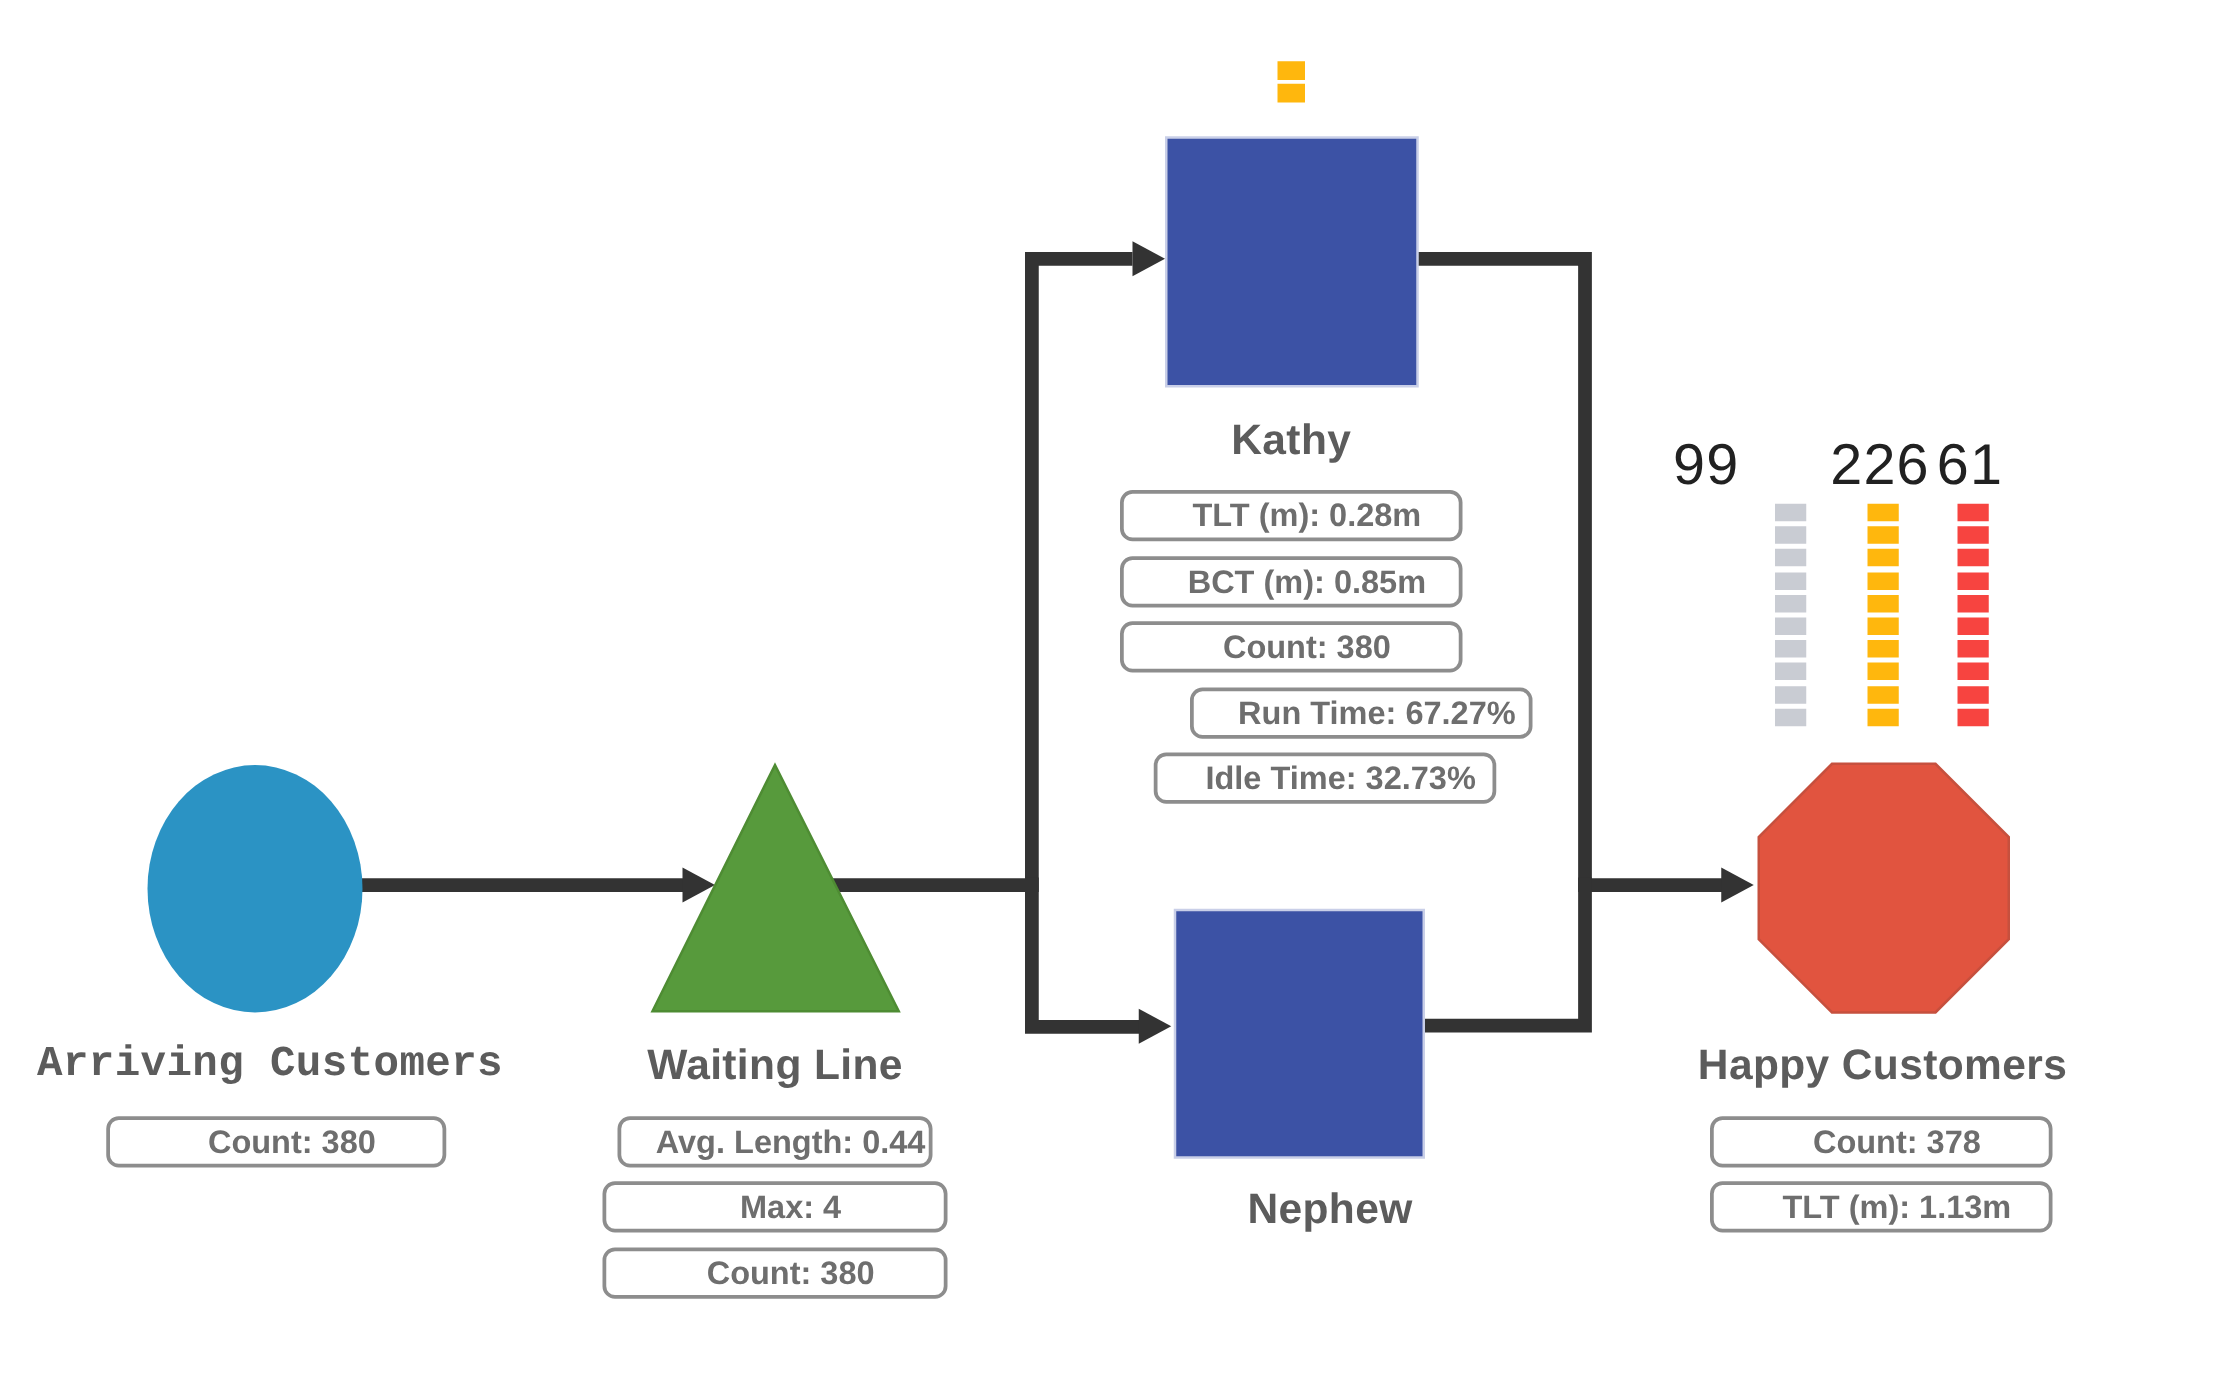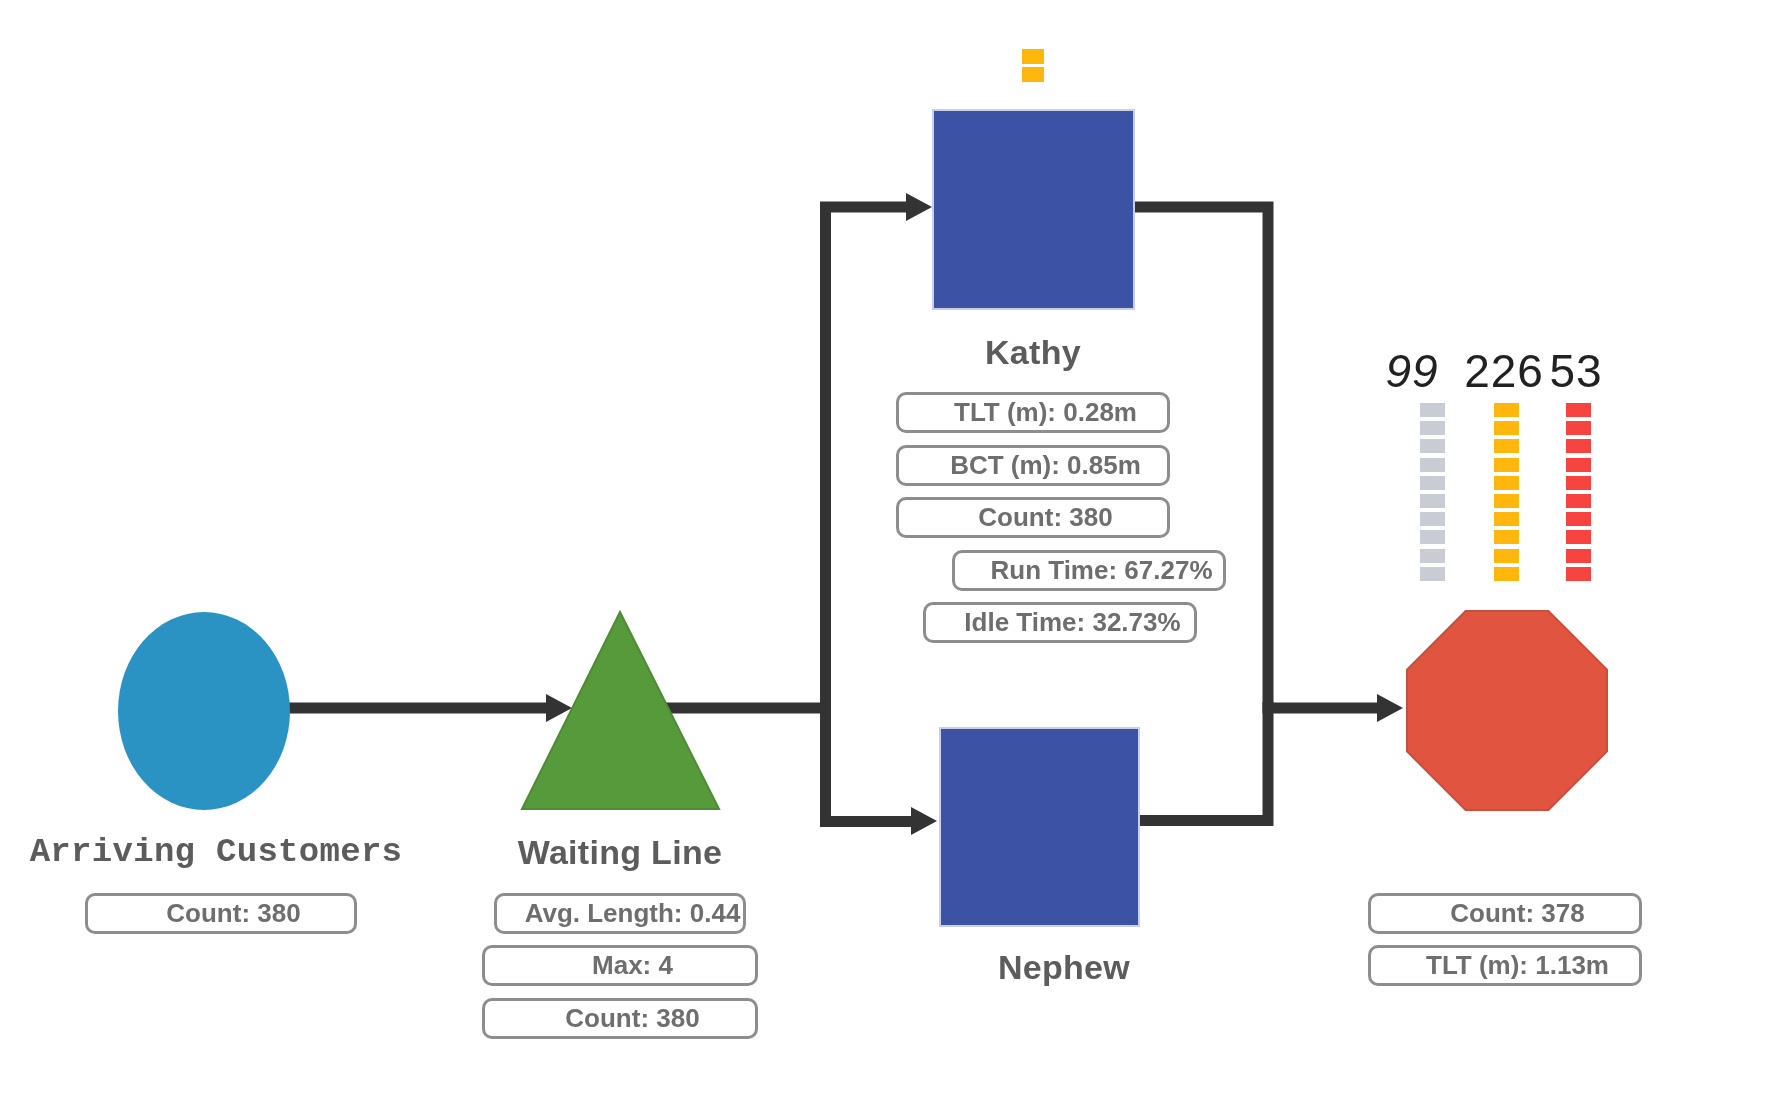--- a/index.html
+++ b/index.html
@@ -69,23 +69,23 @@
     <rect x="940" y="728" width="199" height="198" stroke="#c9cfe8" stroke-width="2" fill="#3C52A5"></rect>
 
     <polygon points="1465.6,611 1548.4,611 1607,669.6 1607,751.4 1548.4,810 1465.6,810 1407,751.4 1407,669.6" stroke="#c6503e" stroke-width="2" fill="#E1543F"></polygon>
   </svg>
 
   <div class="kqueue" style="left:1022px;top:49px;">
       <span class="sq" style="background: rgb(255, 183, 13);"></span>
       <span class="sq" style="background: rgb(255, 183, 13);"></span>
     </div>
 
-  <div class="counter" style="left:1412px;top:344px;font-style:italic;">99</div>
+  <div class="counter" style="left:1365px;top:344px;">99</div>
   <div class="counter" style="left:1504px;top:344px;">226</div>
-  <div class="counter" style="left:1576px;top:344px;">53</div>
+  <div class="counter" style="left:1576px;top:344px;">61</div>
 
   <div class="stack" style="left:1420px;top:403px;">
       <span class="sq" style="background: rgb(201, 204, 211);"></span>
       <span class="sq" style="background: rgb(201, 204, 211);"></span>
       <span class="sq" style="background: rgb(201, 204, 211);"></span>
       <span class="sq" style="background: rgb(201, 204, 211);"></span>
       <span class="sq" style="background: rgb(201, 204, 211);"></span>
       <span class="sq" style="background: rgb(201, 204, 211);"></span>
       <span class="sq" style="background: rgb(201, 204, 211);"></span>
       <span class="sq" style="background: rgb(201, 204, 211);"></span>
@@ -114,20 +114,21 @@
       <span class="sq" style="background: rgb(247, 68, 64);"></span>
       <span class="sq" style="background: rgb(247, 68, 64);"></span>
       <span class="sq" style="background: rgb(247, 68, 64);"></span>
       <span class="sq" style="background: rgb(247, 68, 64);"></span>
     </div>
 
   <div class="node-label" style="left:216px;top:833px;font-family:Liberation Mono, monospace;">Arriving Customers</div>
   <div class="node-label" style="left:620px;top:833px;">Waiting Line</div>
   <div class="node-label" style="left:1033px;top:333px;">Kathy</div>
   <div class="node-label" style="left:1040px;top:948px;margin-left:24px;">Nephew</div>
+  <div class="node-label" style="left:1506px;top:833px;">Happy Customers</div>
 
   <div class="pill" style="left:221px;top:893px;width:272px;">Count: 380</div>
 
   <div class="pill" style="left:620px;top:893px;width:252px;">Avg. Length: 0.44</div>
   <div class="pill" style="left:620px;top:945px;width:276px;">Max: 4</div>
   <div class="pill" style="left:620px;top:998px;width:276px;">Count: 380</div>
 
   <div class="pill" style="left:1033px;top:392px;width:274px;">TLT (m): 0.28m</div>
   <div class="pill" style="left:1033px;top:445px;width:274px;">BCT (m): 0.85m</div>
   <div class="pill" style="left:1033px;top:497px;width:274px;">Count: 380</div>

